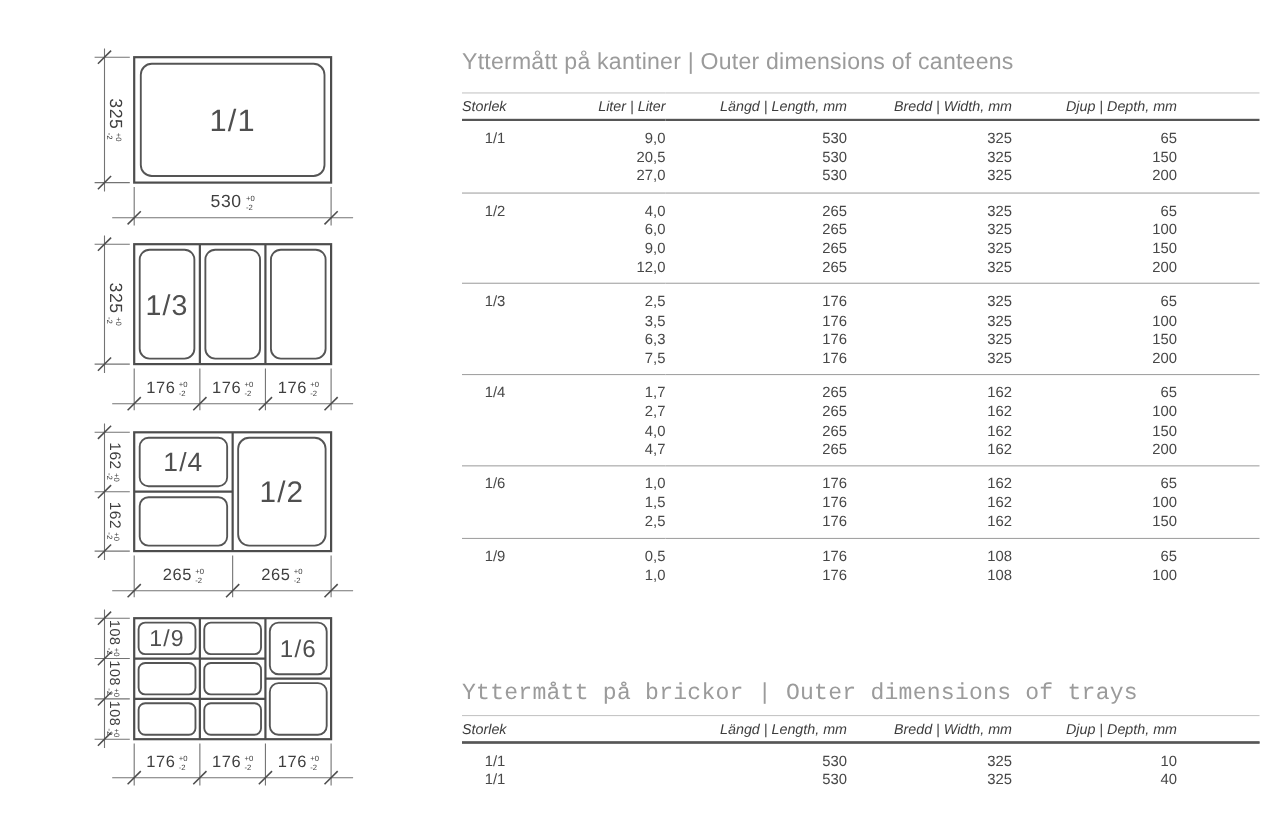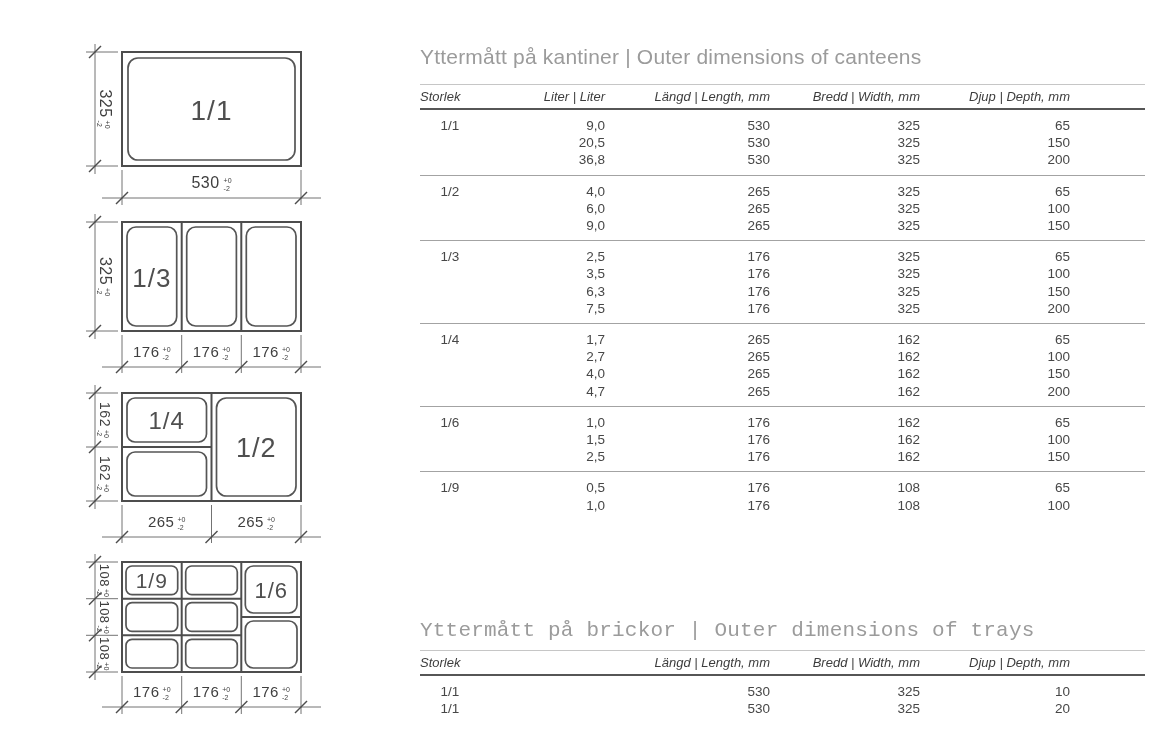--- a/index.html
+++ b/index.html
@@ -213,21 +213,21 @@
         <tr>
           <td></td>
           <td>20,5</td>
           <td>530</td>
           <td>325</td>
           <td>150</td>
           <td></td>
         </tr>
         <tr>
           <td></td>
-          <td>36,8</td>
+          <td>27,0</td>
           <td>530</td>
           <td>325</td>
           <td>200</td>
           <td></td>
         </tr>
       </tbody>
       <tbody>
         <tr>
           <td>1/2</td>
           <td>4,0</td>
@@ -243,20 +243,28 @@
           <td>325</td>
           <td>100</td>
           <td></td>
         </tr>
         <tr>
           <td></td>
           <td>9,0</td>
           <td>265</td>
           <td>325</td>
           <td>150</td>
+          <td></td>
+        </tr>
+        <tr>
+          <td></td>
+          <td>12,0</td>
+          <td>265</td>
+          <td>325</td>
+          <td>200</td>
           <td></td>
         </tr>
       </tbody>
       <tbody>
         <tr>
           <td>1/3</td>
           <td>2,5</td>
           <td>176</td>
           <td>325</td>
           <td>65</td>
@@ -391,18 +399,18 @@
           <td>1/1</td>
           <td>530</td>
           <td>325</td>
           <td>10</td>
           <td></td>
         </tr>
         <tr>
           <td>1/1</td>
           <td>530</td>
           <td>325</td>
-          <td>20</td>
+          <td>40</td>
           <td></td>
         </tr>
       </tbody>
     </table>
 </div>
 
 </body></html>

